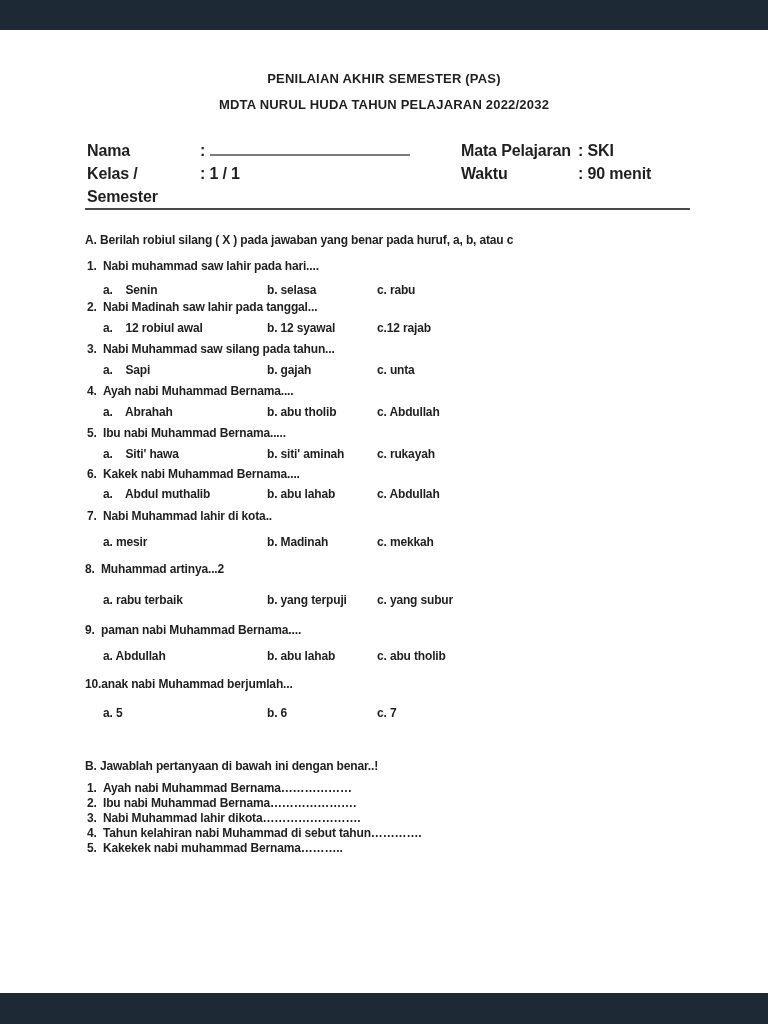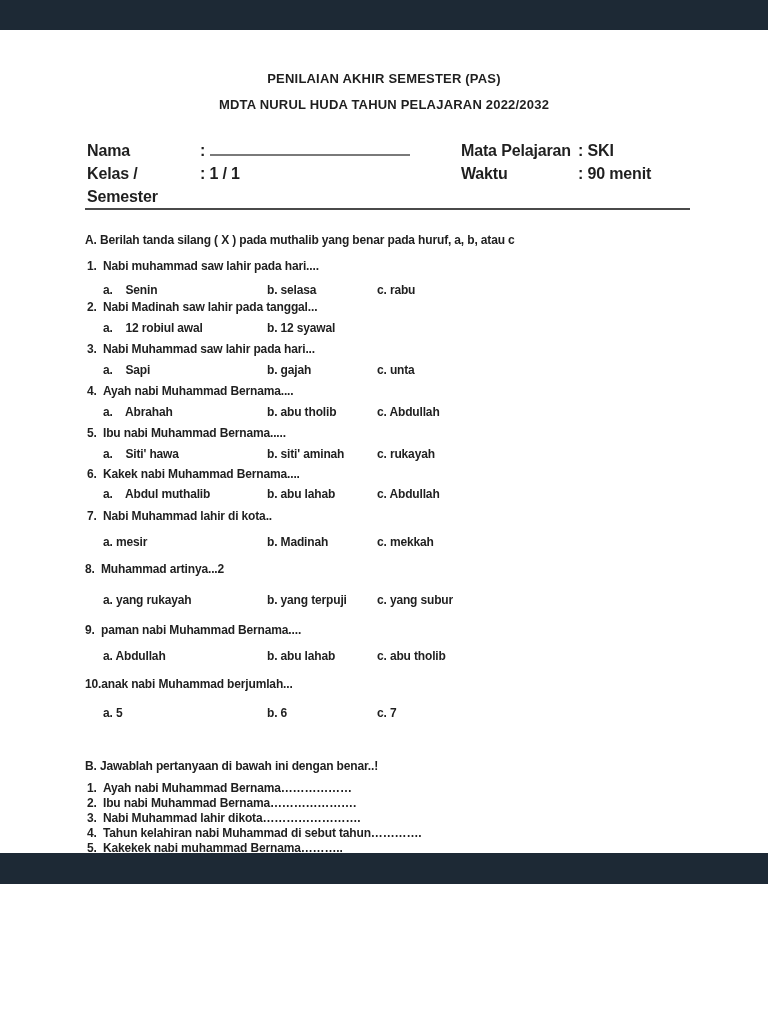--- a/index.html
+++ b/index.html
@@ -1,17 +1,17 @@
 <!DOCTYPE html>
 <html><head>
 <meta charset="utf-8">
 <style>
   html,body{margin:0;padding:0;background:#ffffff;}
   .stage{
-    position:relative;width:768px;height:884px;background:#ffffff;overflow:hidden;
+    position:relative;width:768px;height:1024px;background:#ffffff;overflow:hidden;
     font-family:"Liberation Sans",sans-serif;font-weight:700;color:#1f1f1f;
     letter-spacing:-0.15px;
   }
   .bar{position:absolute;left:0;width:768px;background:#1d2935;}
   .bar-top{top:0;height:30px;}
   .bar-bottom{bottom:0;height:31px;}
 
   .title{text-align:center;font-size:13px;line-height:16px;letter-spacing:.2px;}
   .title-1{margin-top:71px;}
   .title-2{margin-top:10px;}
@@ -48,44 +48,45 @@
     <span>Mata Pelajaran</span>
     <span>: SKI</span>
     <span>Kelas / Semester</span>
     <span>: 1 / 1</span>
     <span>Waktu</span>
     <span>: 90 menit</span>
   </div>
 
   <hr class="rule">
 
-  <div class="line ahead">A. Berilah tanda silang ( X ) pada muthalib yang benar pada huruf, a, b, atau c</div>
+  <div class="line ahead">A. Berilah robiul silang ( X ) pada jawaban yang benar pada huruf, a, b, atau c</div>
 
   <div class="line qline" style="margin-top:12px">
     <span class="qnum">1.</span>
     <span>Nabi muhammad saw lahir pada hari....</span>
   </div>
   <div class="line opts" style="margin-top:10px">
     <span>a.    Senin</span>
     <span>b. selasa</span>
     <span>c. rabu</span>
   </div>
 
   <div class="line qline" style="margin-top:3px">
     <span class="qnum">2.</span>
     <span>Nabi Madinah saw lahir pada tanggal...</span>
   </div>
   <div class="line opts" style="margin-top:7px">
     <span>a.    12 robiul awal</span>
     <span>b. 12 syawal</span>
+    <span>c.12 rajab</span>
   </div>
 
   <div class="line qline" style="margin-top:7px">
     <span class="qnum">3.</span>
-    <span>Nabi Muhammad saw lahir pada hari...</span>
+    <span>Nabi Muhammad saw silang pada tahun...</span>
   </div>
   <div class="line opts" style="margin-top:7px">
     <span>a.    Sapi</span>
     <span>b. gajah</span>
     <span>c. unta</span>
   </div>
 
   <div class="line qline" style="margin-top:7px">
     <span class="qnum">4.</span>
     <span>Ayah nabi Muhammad Bernama....</span>
@@ -124,21 +125,21 @@
     <span>a. mesir</span>
     <span>b. Madinah</span>
     <span>c. mekkah</span>
   </div>
 
   <div class="line qline" style="margin-top:13px;margin-left:85px">
     <span class="qnum">8.</span>
     <span>Muhammad artinya...2</span>
   </div>
   <div class="line opts" style="margin-top:17px">
-    <span>a. yang rukayah</span>
+    <span>a. rabu terbaik</span>
     <span>b. yang terpuji</span>
     <span>c. yang subur</span>
   </div>
 
   <div class="line qline" style="margin-top:16px;margin-left:85px">
     <span class="qnum">9.</span>
     <span>paman nabi Muhammad Bernama....</span>
   </div>
   <div class="line opts" style="margin-top:12px">
     <span>a. Abdullah</span>

